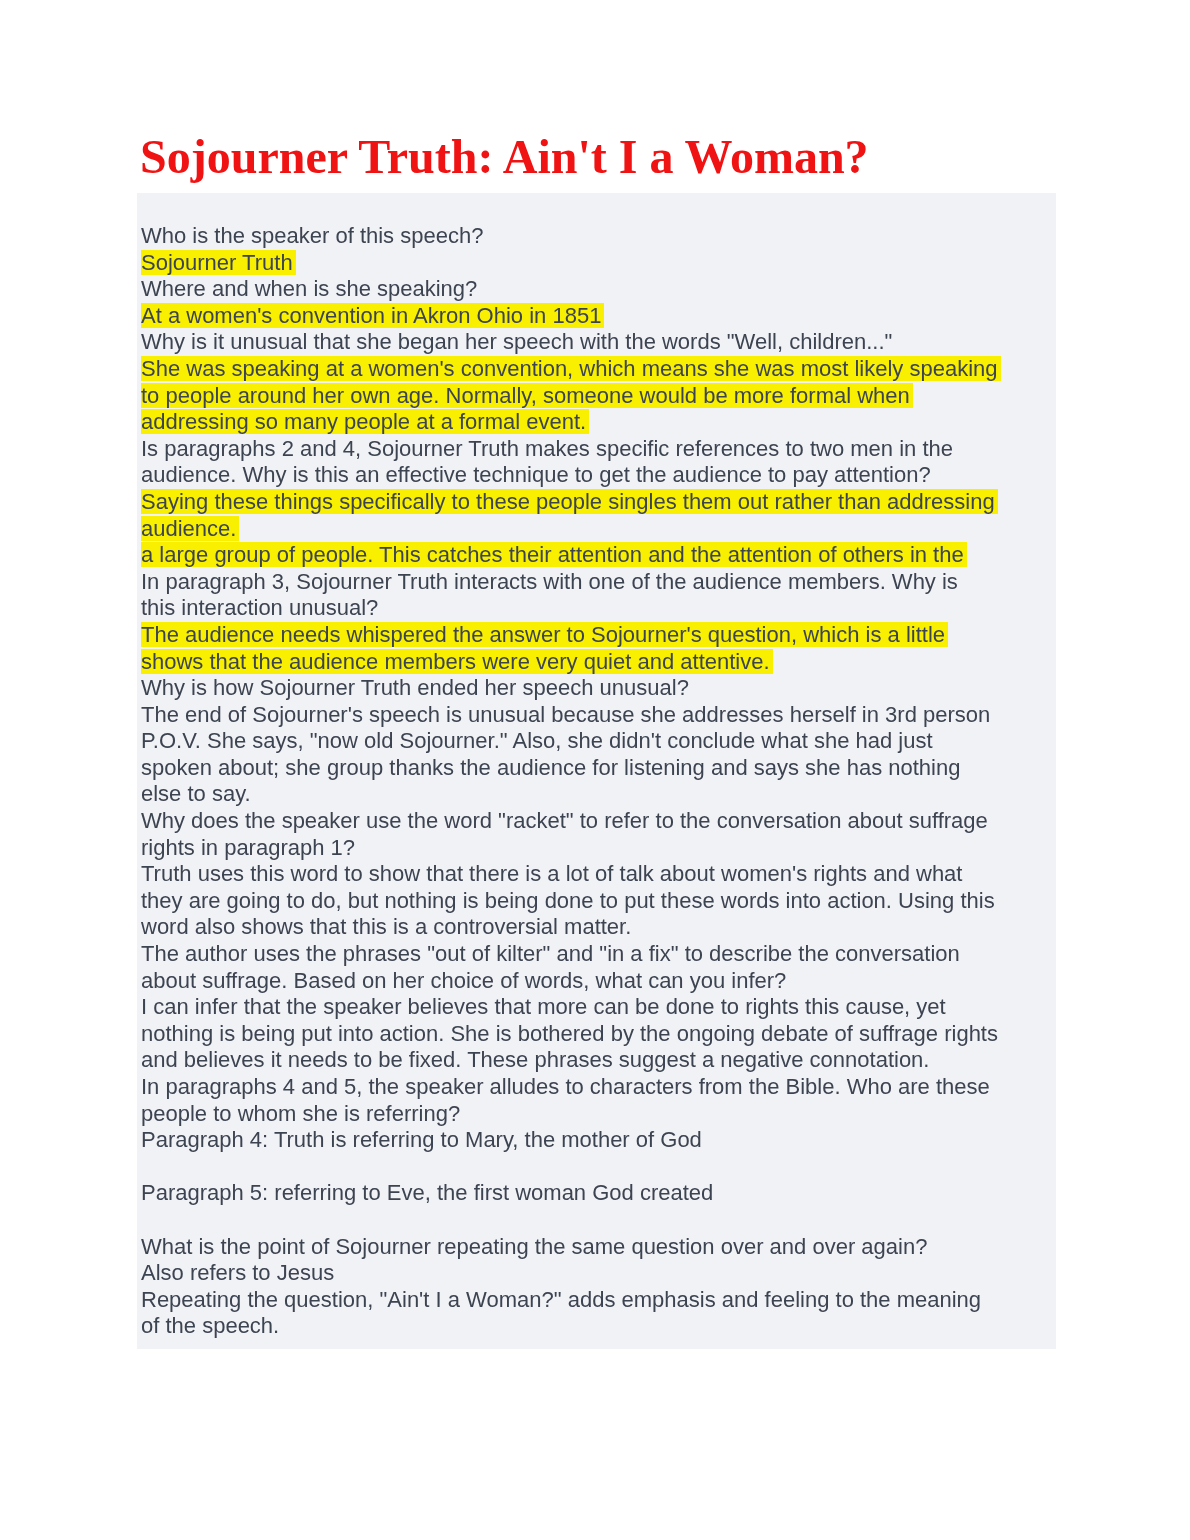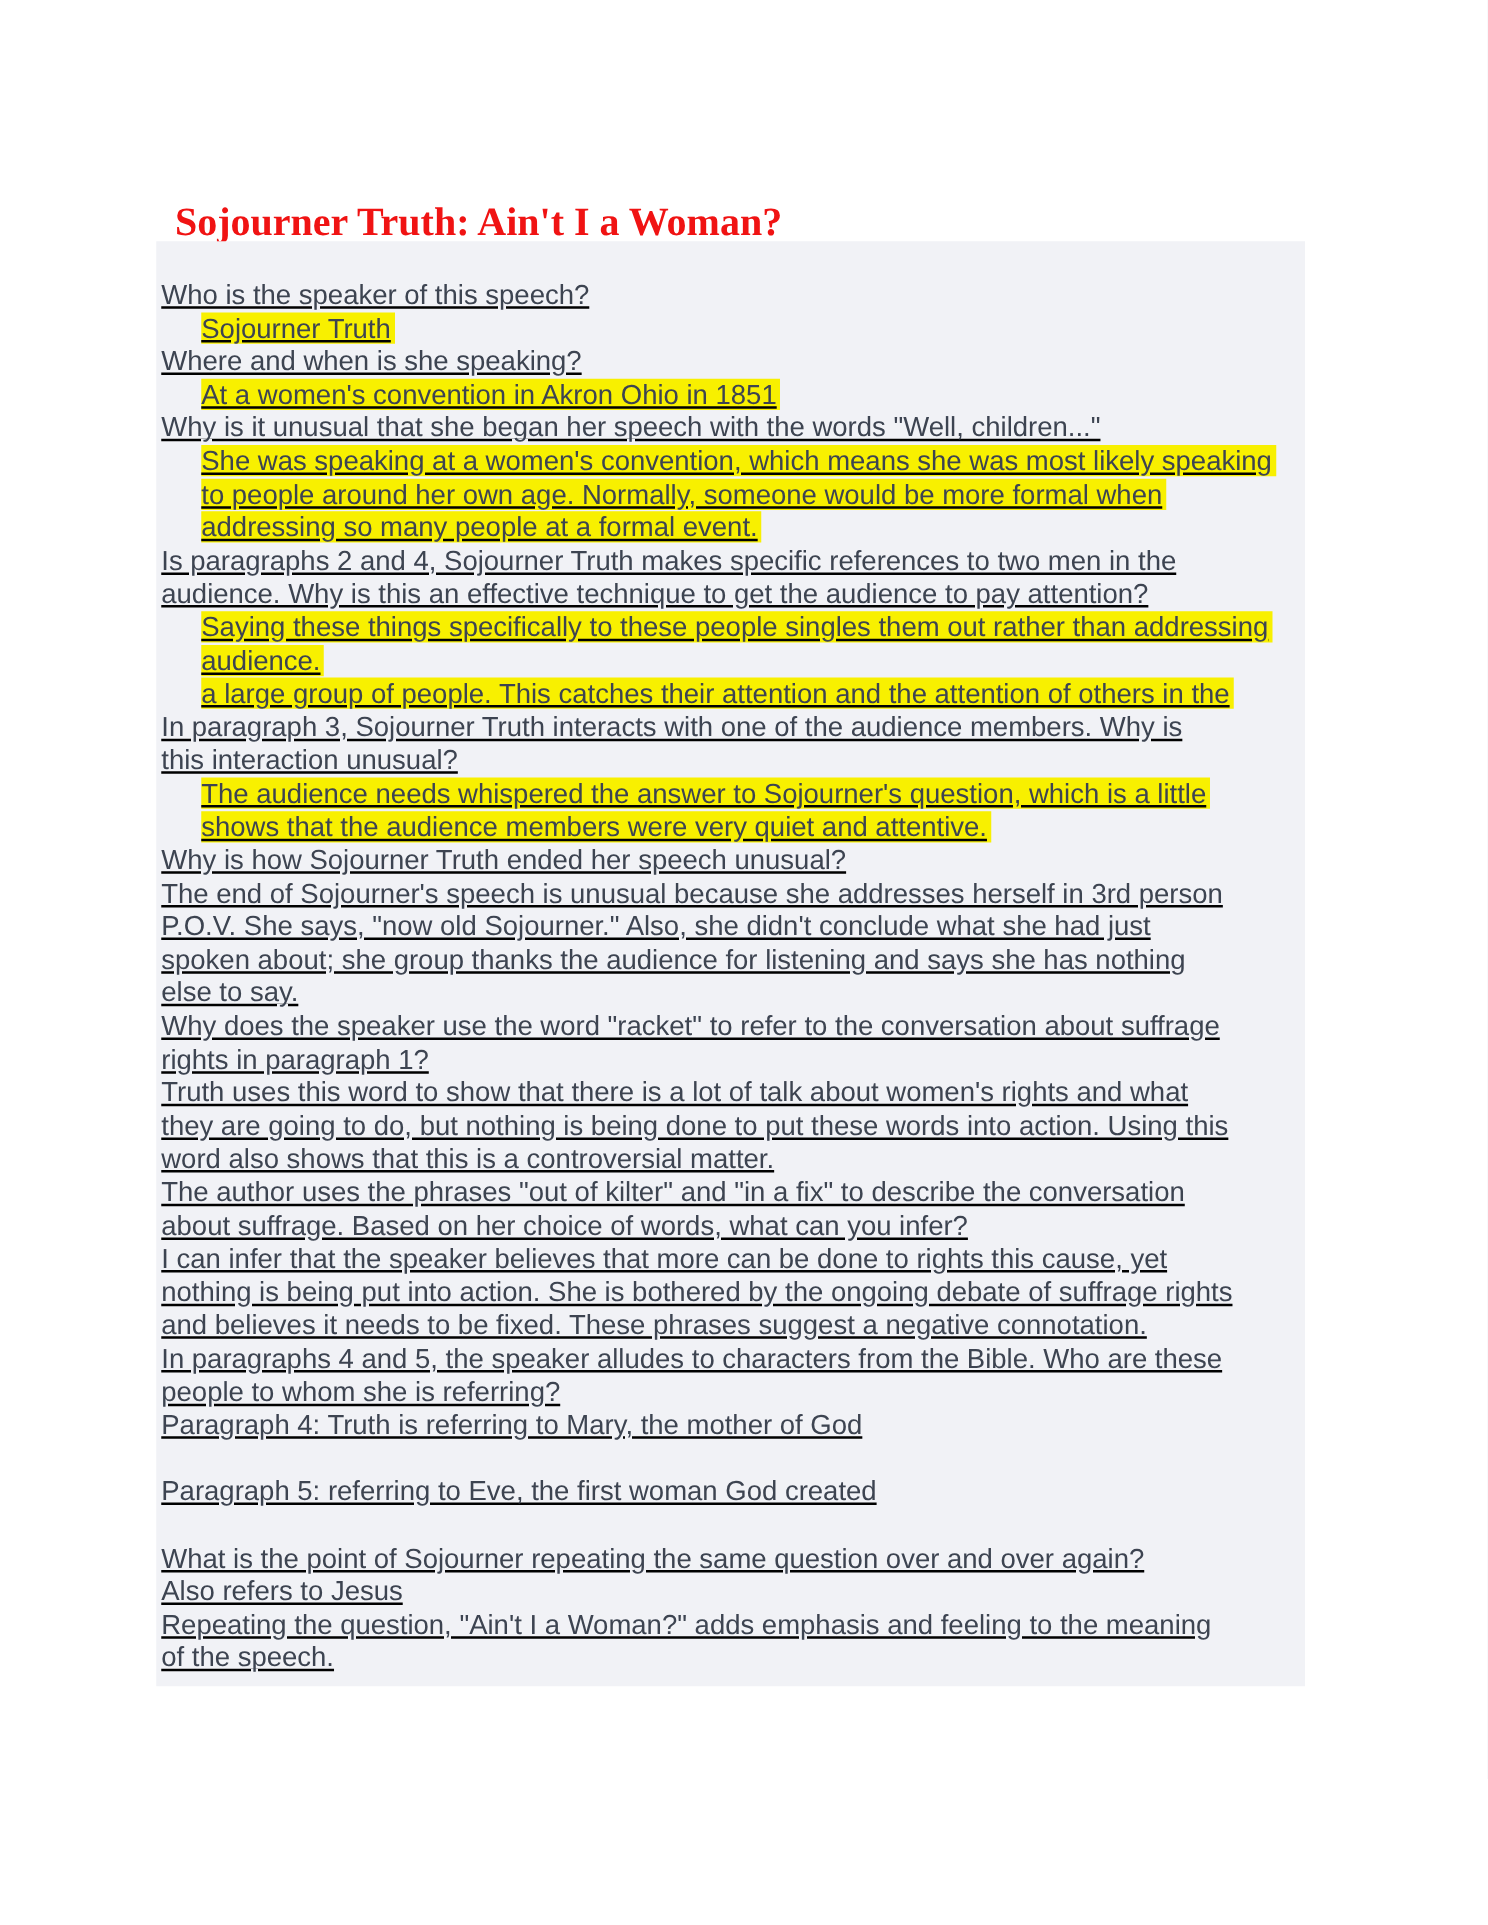--- a/index.html
+++ b/index.html
@@ -10,42 +10,40 @@
     --title-red:#f01313;
   }
   html,body{margin:0;padding:0;}
   body{
     width:1190px;height:1540px;position:relative;
     background:var(--page-bg);
     font-family:"Liberation Sans",sans-serif;
     overflow:hidden;
   }
   .page-title{
-    position:absolute;left:140px;top:152px;margin:0;
+    position:absolute;left:140px;top:132px;margin:0;
     font-family:"Liberation Serif",serif;
-    font-weight:700;font-size:32px;line-height:50px;
+    font-weight:700;font-size:48px;line-height:50px;
     color:var(--title-red);
     white-space:nowrap;
   }
   .qa-panel{
-    position:absolute;left:125px;top:193px;width:919px;
+    position:absolute;left:137px;top:193px;width:919px;
     box-sizing:border-box;
     padding:30px 6px 9px 4px;
     background:var(--panel-bg);
-    text-decoration:underline;
   }
   .qa-line{
     font-size:22px;line-height:26.6px;min-height:26.6px;
     color:var(--text);
     white-space:pre;
   }
   .qa-line .hl{
     background:var(--hl);
     padding-right:3px;
-    margin-left:32px;
   }
 </style>
 </head>
 <body>
 
 <h1 class="page-title">Sojourner Truth: Ain't I a Woman?</h1>
 
 <div class="qa-panel" id="qa-panel">
     <div class="qa-line">Who is the speaker of this speech?</div>
     <div class="qa-line"><span class="hl">Sojourner Truth</span></div>

